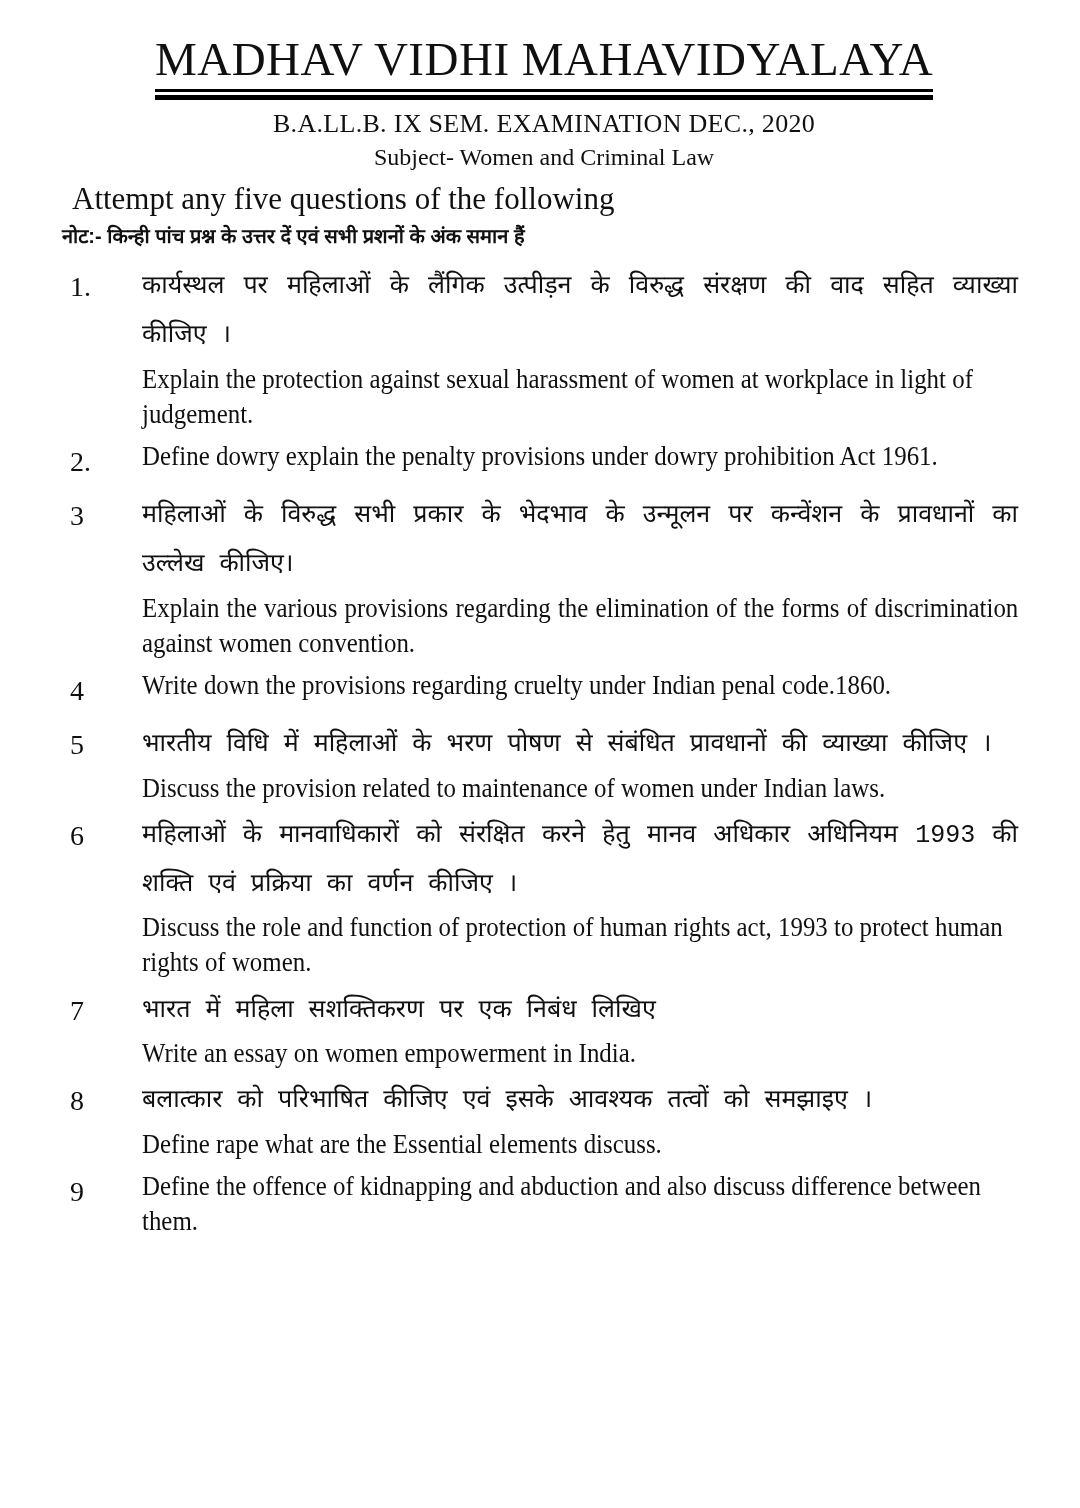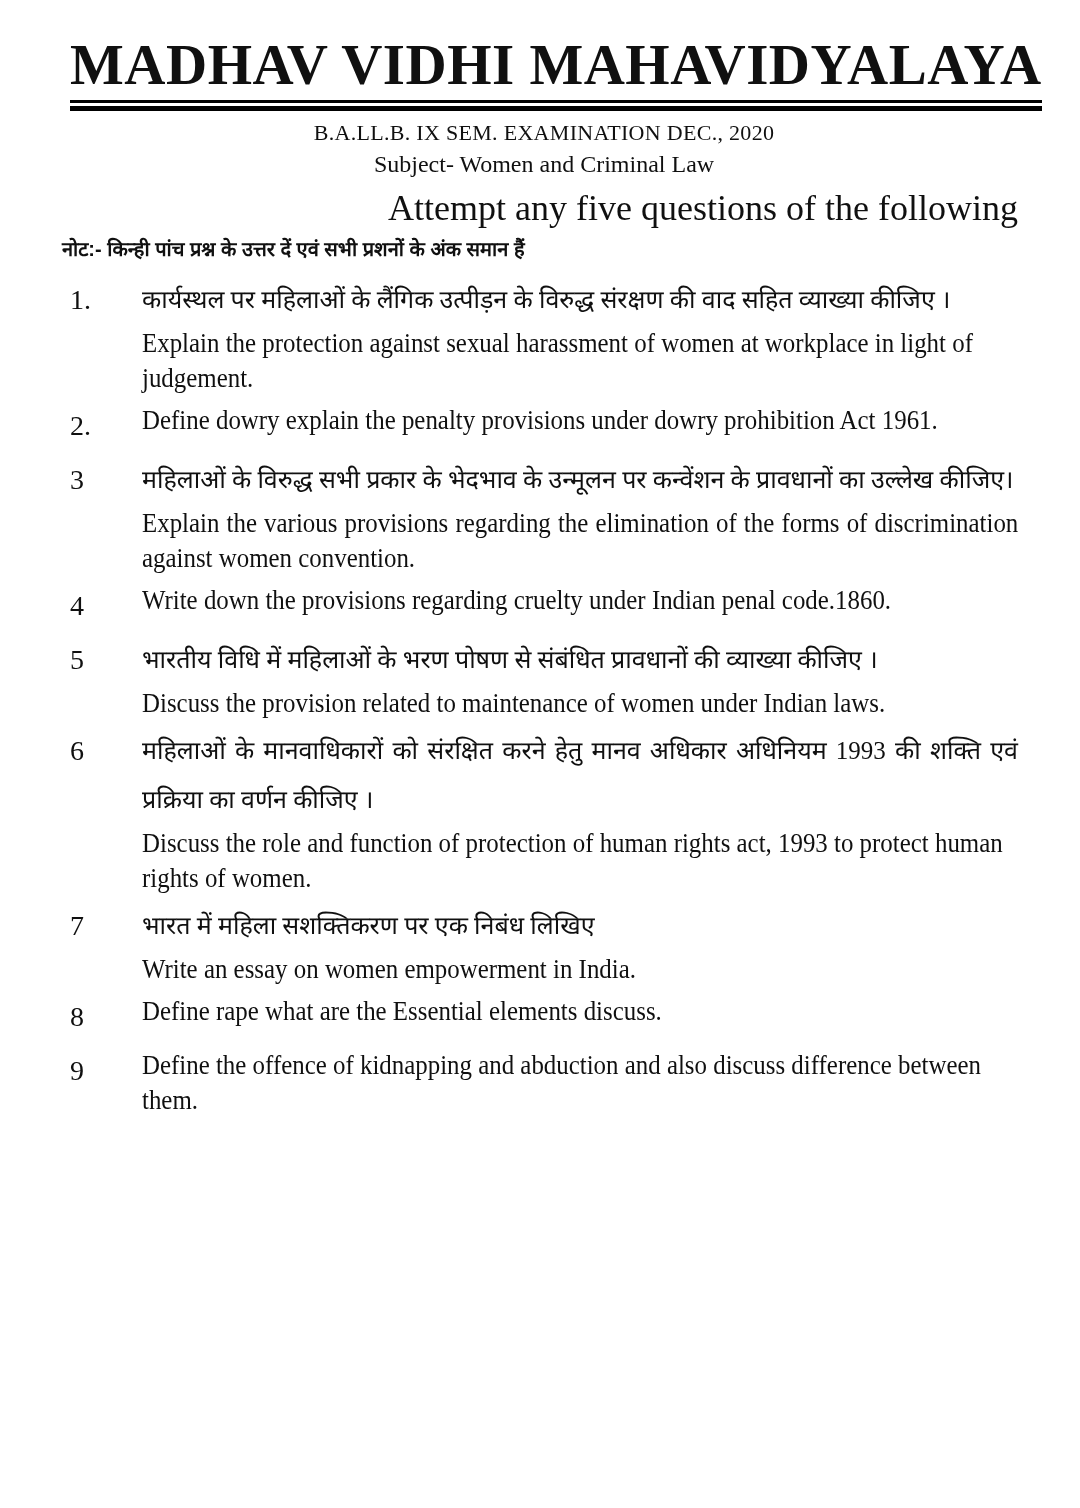--- a/index.html
+++ b/index.html
@@ -15,53 +15,53 @@
     background: #ffffff;
     color: #101010;
     padding: 26px 62px 0 70px;
     overflow: hidden;
     font-family: "Liberation Serif", "DejaVu Serif", serif;
   }
   
   .hdr { text-align: center; }
   h1.title {
     margin: 8px 0 2px 0;
-    font-size: 57px;
-    font-weight: bold;
+    font-size: 47px;
+    font-weight: normal;
     letter-spacing: 0.5px;
     line-height: 1.1;
   }
   .title-wrap { display: inline-block; }
   .title-text {
     display: block;
     border-bottom: 3px solid #000;
     padding-bottom: 3px;
     white-space: nowrap;
   }
   .title-rule {
     display: block;
     height: 5px;
     background: #000;
     margin-top: 3px;
   }
   h2.exam-line {
     margin: 9px 0 0 0;
-    font-size: 22px;
+    font-size: 26px;
     font-weight: normal;
     letter-spacing: 0.3px;
   }
   h3.subject-line {
     margin: 5px 0 0 0;
     font-size: 24px;
     font-weight: normal;
   }
   p.instruction {
     margin: 10px 0 0 2px;
-    text-align: right;
-    font-size: 36px;
+    text-align: left;
+    font-size: 31px;
     line-height: 1.15;
   }
   p.note {
     margin: 7px 0 6px -8px;
     text-align: left;
     font-size: 20px;
     font-family: "Liberation Sans", "DejaVu Sans", sans-serif;
     font-weight: 600;
     line-height: 1.3;
   }
@@ -78,21 +78,21 @@
     width: 72px;
     font-size: 28px;
     line-height: 1.72;
   }
   .qbody { flex: 1 1 auto; min-width: 0; }
   p.hi {
     margin: 0;
     font-size: 25px;
     line-height: 1.95;
     text-align: justify;
-    font-family: Liberation Serif, serif;
+    font-family: Liberation Mono, monospace;
   }
   p.en {
     margin: 1px 0 0 0;
     font-size: 27px;
     line-height: 1.3;
     width: 108.5%;
     transform: scaleX(0.922);
     transform-origin: 0 0;
   }
   p.en.justify { text-align: justify; }
@@ -170,20 +170,21 @@
       <div class="qnum">7</div>
       <div class="qbody">
         <p class="hi">भारत में महिला सशक्तिकरण पर एक निबंध लिखिए</p>
         <p class="en">Write an essay on women empowerment in India.</p>
       </div>
     </div>
 
     <div class="q">
       <div class="qnum">8</div>
       <div class="qbody">
+        <p class="hi">बलात्कार को परिभाषित कीजिए एवं इसके आवश्यक तत्वों को समझाइए ।</p>
         <p class="en">Define rape what are the Essential elements discuss.</p>
       </div>
     </div>
 
     <div class="q">
       <div class="qnum">9</div>
       <div class="qbody">
         <p class="en">Define the offence of kidnapping and abduction and also discuss difference between them.</p>
       </div>
     </div>

